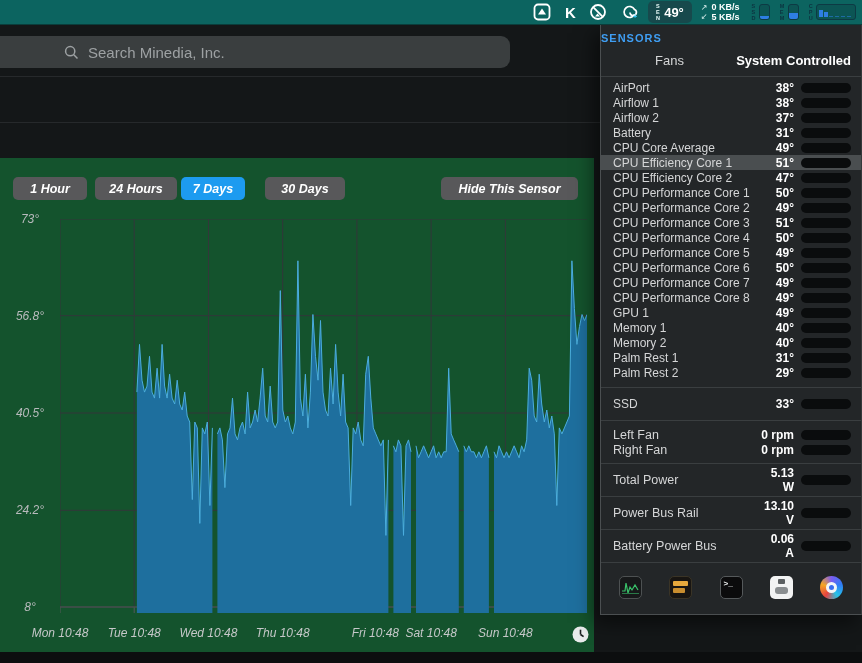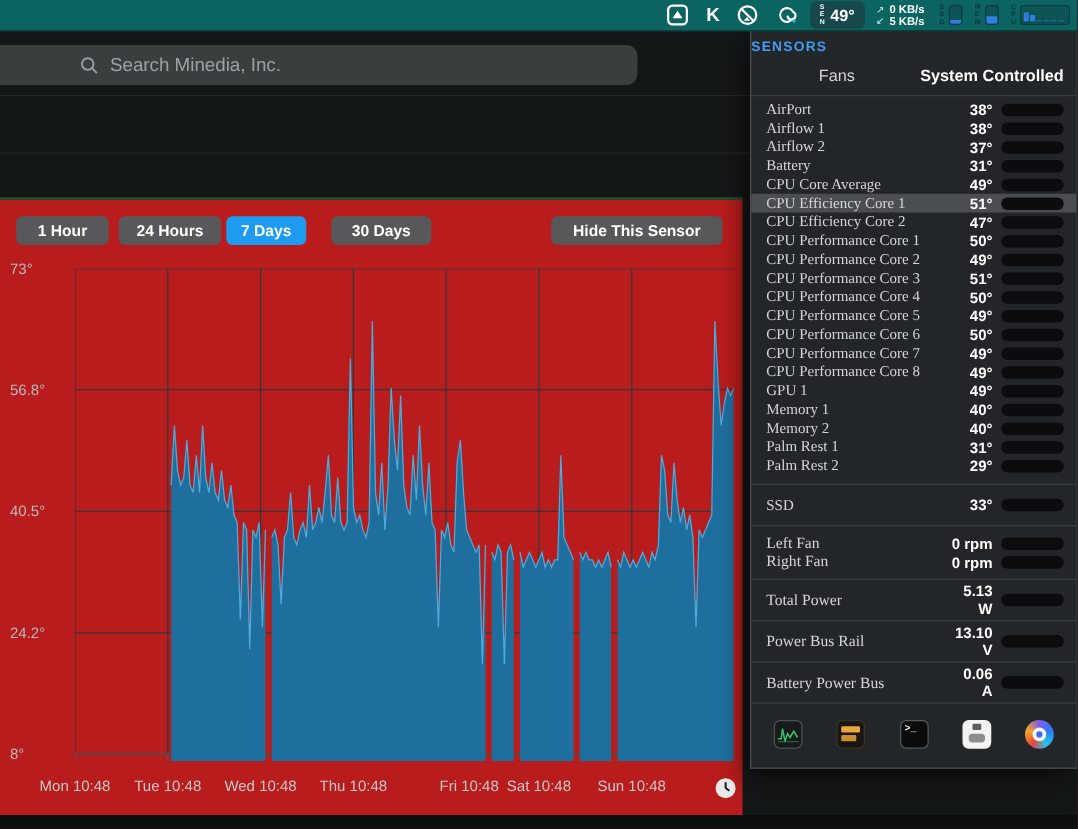--- a/index.html
+++ b/index.html
@@ -37,47 +37,47 @@
   
   #search-wrap { position:absolute; left:-10px; top:36px; width:520px; height:32px;
     background:#3a3e3f; border-radius:9px; display:flex; align-items:center; z-index:5; }
   #search-input { background:transparent; border:none; outline:none; color:#b7babb;
     font-size:15px; width:380px; font-family:"Liberation Sans",sans-serif; }
   #search-input::placeholder { color:#9da1a3; }
   .hline { position:absolute; left:0; width:862px; height:1px; background:#26292b; z-index:2; }
 
   
   #chart-panel { position:absolute; left:0; top:158px; width:594px; height:494px;
-    background:#b91c1c; border-top:2px solid #14532d; z-index:4; }
+    background:#14532d; border-top:6px solid #14532d; z-index:4;font-style:italic; }
   .btn { position:absolute; top:13px; height:23px; border-radius:5px; background:#58585a;
     color:#fff; font-size:12.5px; font-weight:700; display:flex; align-items:center;
     justify-content:center; cursor:default; }
   .btn.selected { background:#1d9bf0; }
-  .ylab { position:absolute; width:44px; text-align:left; color:#b8babc; font-size:12px; }
+  .ylab { position:absolute; width:44px; text-align:center; color:#b8babc; font-size:12px; }
   .xlab { position:absolute; width:76px; text-align:center; color:#c6c8c9; font-size:12px; }
   #plot { position:absolute; left:60px; top:55px; width:527px; height:394px; }
   #footer-strip { position:absolute; left:0; top:652px; width:862px; height:11px;
     background:#0c0e0f; z-index:6; }
   #clock-btn { position:absolute; left:572px; top:462px; width:17px; height:17px; }
 
   
   #sensors-panel { position:absolute; left:600px; top:25px; width:262px; height:590px;
     background:#232628; border-left:1px solid #4b4f51; border-bottom:1px solid #4b4f51;
     border-right:1px solid #35393b; z-index:20; color:#d5d6d7; font-size:12px;
     box-shadow:-6px 8px 18px rgba(0,0,0,.5); }
   #sensors-title { color:#3f9ef3; font-size:11px; font-weight:700;
     letter-spacing:1px; padding-top:7px; height:22px; }
   .panel-row { display:flex; align-items:center; padding:0 10px 0 12px; }
   #fans-row { height:26px; }
   #fans-row .name { flex:1; font-size:13px;margin-left:42px; }
   #fans-row .val { font-size:13px; font-weight:700; color:#fff; }
   .sep { height:1px; background:#3a3e40; margin:3px 0; }
   .srow { height:15px; display:flex; align-items:center; padding:0 10px 0 12px; }
   .srow.selected { background:#4a4e50; }
-  .srow .name { flex:1; color:#d5d6d7; font-size:12px; white-space:nowrap;font-family:Liberation Serif, serif; }
+  .srow .name { flex:1; color:#d5d6d7; font-size:12px; white-space:nowrap; }
   .srow .val { width:34px; text-align:right; color:#fff; font-weight:700; font-size:12px;
     margin-right:7px; }
   .track { width:50px; height:10px; border-radius:5px; background:#0a0c0d; overflow:hidden;
     flex:none; }
   .track .fill { height:100%; background:#55c9f8; border-radius:5px; }
   .mrow { height:26px; }
   .mrow .name { flex:1; }
   .mrow .val { font-weight:700; color:#fff; margin-right:7px; }
   .fanrow { height:15px; }
   #dock-row { height:42px; display:flex; align-items:center; justify-content:space-between;

